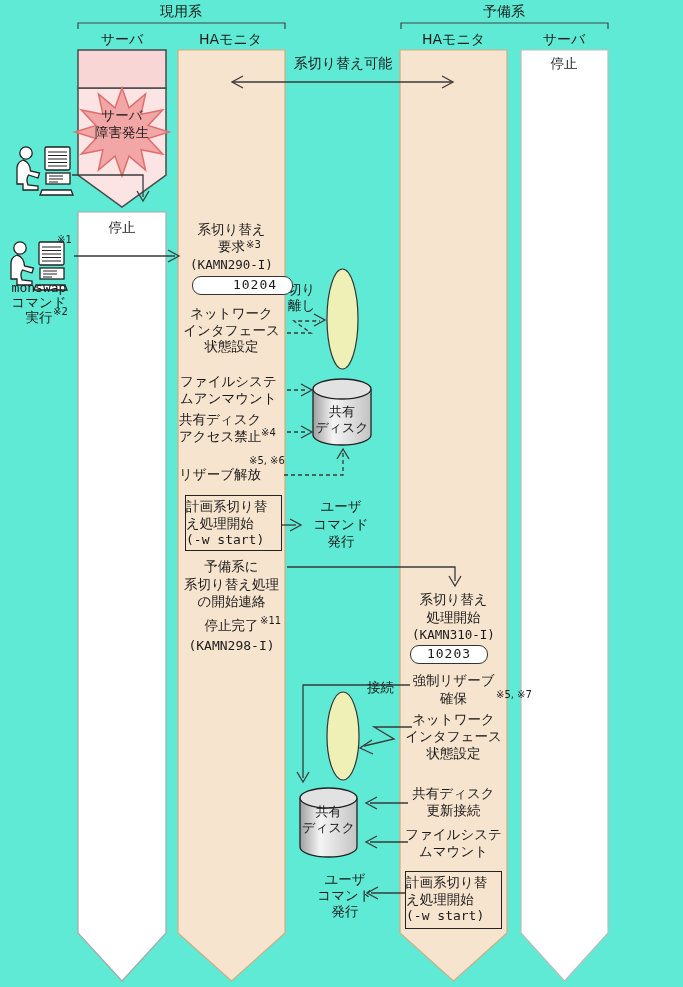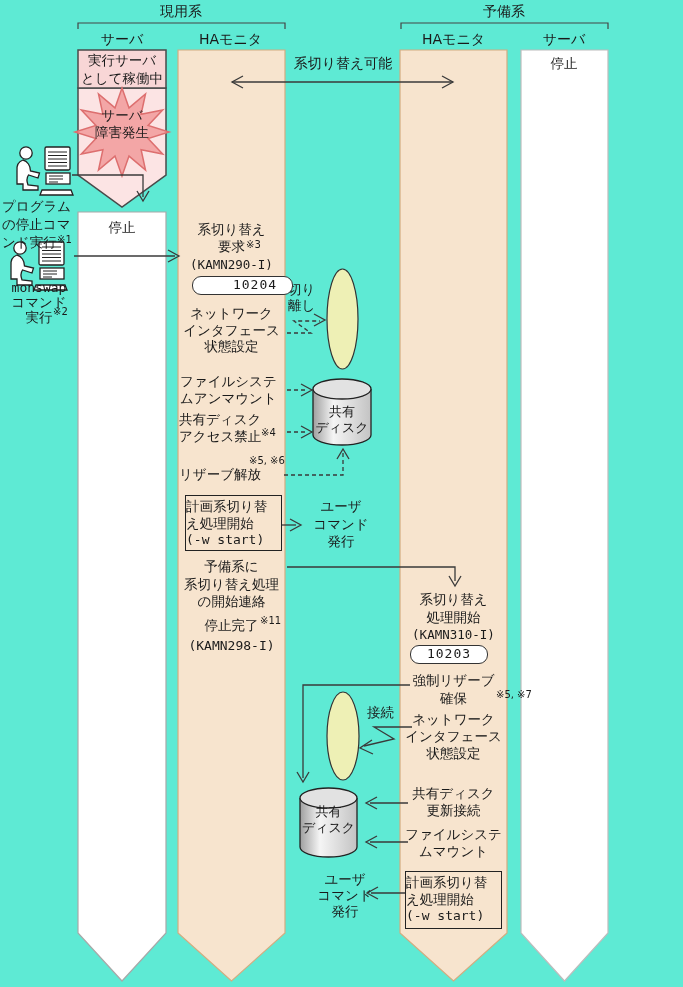--- a/index.html
+++ b/index.html
@@ -143,40 +143,35 @@
     </g>
   </svg>
 
   <div class="txt ctr hdr" style="left:131px;top:3px;width:100px;">現用系</div>
   <div class="txt ctr hdr" style="left:454px;top:3px;width:100px;">予備系</div>
   <div class="txt ctr hdr" style="left:72px;top:31px;width:100px;">サーバ</div>
   <div class="txt ctr hdr" style="left:177px;top:31px;width:107px;">HAモニタ</div>
   <div class="txt ctr hdr" style="left:400px;top:31px;width:107px;">HAモニタ</div>
   <div class="txt ctr hdr" style="left:514px;top:31px;width:100px;">サーバ</div>
 
-  <div class="txt ctr" style="left:70px;top:51px;width:104px;line-height:18px;">実行サーバ
-として稼働中</div>
   <div class="txt ctr" style="left:70px;top:107px;width:104px;">サーバ
 障害発生</div>
   <div class="txt ctr" style="left:72px;top:219px;width:100px;">停止</div>
   <div class="txt ctr" style="left:514px;top:55px;width:100px;">停止</div>
 
-  <div class="txt" style="left:2px;top:197px;line-height:18px;">プログラム
-の停止コマ
-ンド実行</div>
   <div class="note" style="left:57px;top:234px;">※1</div>
   <div class="txt ctr mono" style="left:6px;top:281px;width:66px;font-size:13px;line-height:14px;">monswap</div>
   <div class="txt ctr" style="left:6px;top:295px;width:66px;line-height:15px;">コマンド
 実行</div>
   <div class="note" style="left:53px;top:306px;">※2</div>
 
   <div class="txt ctr hdr" style="left:291px;top:55px;width:104px;">系切り替え可能</div>
   <div class="txt" style="left:288px;top:281px;line-height:16px;">切り
 離し</div>
-  <div class="txt" style="left:367px;top:704px;">接続</div>
+  <div class="txt" style="left:367px;top:679px;">接続</div>
   <div class="txt ctr" style="left:306px;top:498px;width:70px;line-height:17.5px;">ユーザ
 コマンド
 発行</div>
   <div class="txt ctr" style="left:310px;top:871px;width:70px;line-height:16px;">ユーザ
 コマンド
 発行</div>
   <div class="txt ctr" style="left:313px;top:404px;width:58px;font-size:13px;line-height:16px;">共有
 ディスク</div>
   <div class="txt ctr" style="left:300px;top:804px;width:57px;font-size:13px;line-height:16px;">共有
 ディスク</div>

